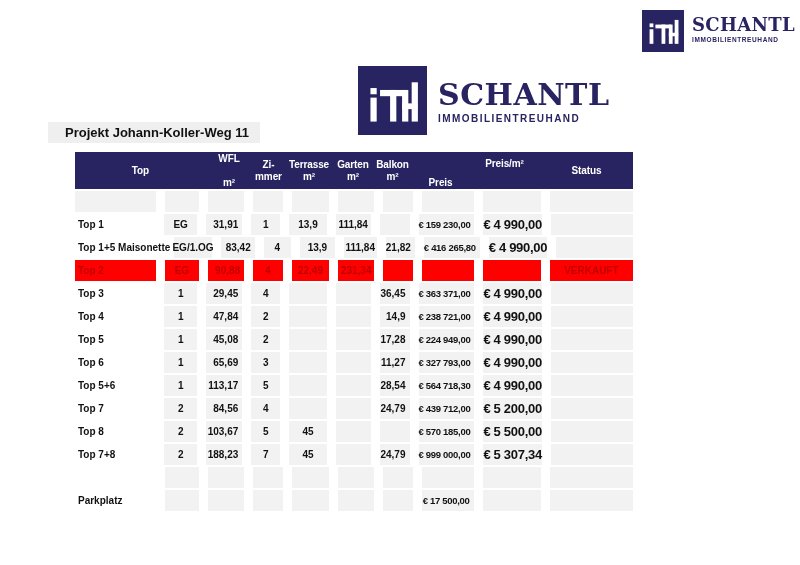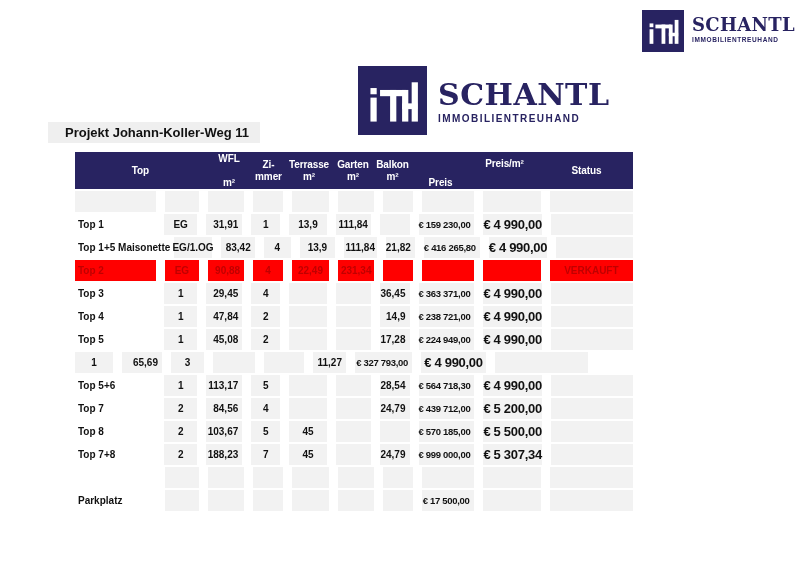--- a/index.html
+++ b/index.html
@@ -234,20 +234,21 @@
         <div class="cell c2 a-right">45,08</div>
         <div class="cell c3 a-center">2</div>
         <div class="cell c4 a-center"></div>
         <div class="cell c5 a-center"></div>
         <div class="cell c6 a-right">17,28</div>
         <div class="cell c7 a-right">€ 224 949,00</div>
         <div class="cell c8 a-center">€ 4 990,00</div>
         <div class="cell c9 a-center"></div>
       </div>
       <div class="trow unit">
+        <div class="cell c0 a-left">Top 6</div>
         <div class="cell c1 a-center">1</div>
         <div class="cell c2 a-right">65,69</div>
         <div class="cell c3 a-center">3</div>
         <div class="cell c4 a-center"></div>
         <div class="cell c5 a-center"></div>
         <div class="cell c6 a-right">11,27</div>
         <div class="cell c7 a-right">€ 327 793,00</div>
         <div class="cell c8 a-center">€ 4 990,00</div>
         <div class="cell c9 a-center"></div>
       </div>

